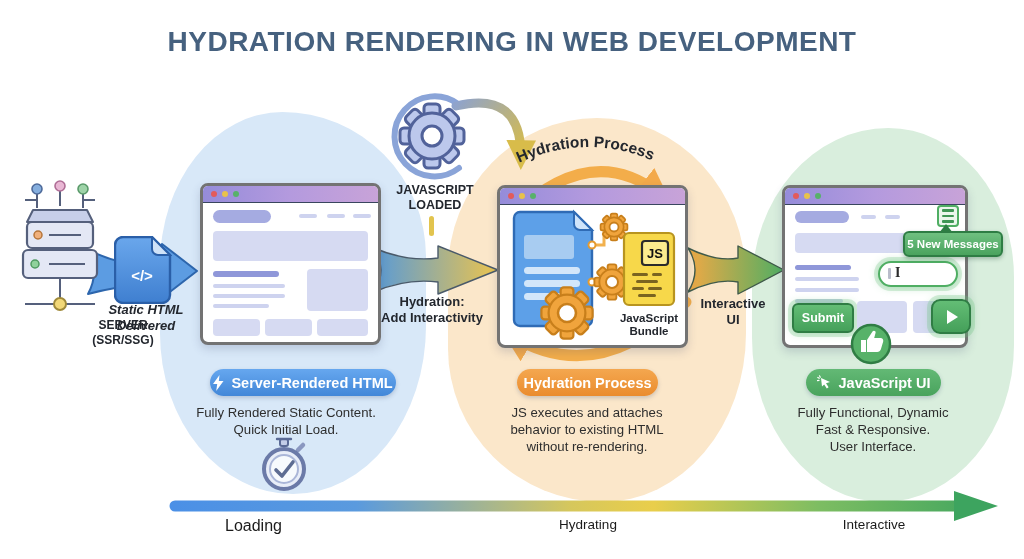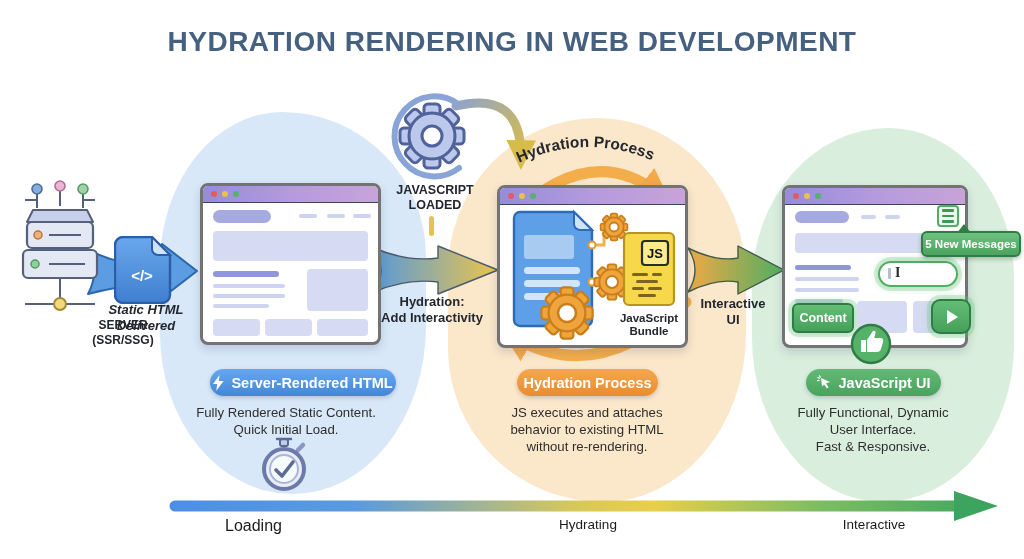--- a/index.html
+++ b/index.html
@@ -17,21 +17,21 @@
   .titlebar{height:16px;border-radius:5px 5px 0 0;background:linear-gradient(90deg,#958cda,#b49ade,#c8a3d8);
             display:flex;align-items:center;gap:5px;padding-left:8px;border-bottom:1px solid #39465e;}
   .dot{width:6px;height:6px;border-radius:50%;}
   .dr{background:#e35b5b;} .dy{background:#e8c24b;} .dg{background:#57b16a;}
   .skel{position:absolute;border-radius:4px;background:#d6daf2;}
   .skel-dark{background:#8f97d9;border-radius:3px;}
   .skel-lite{background:#ced3ef;border-radius:2px;}
   .pill{background:#a5abe1;border-radius:7px;}
   .notif{position:absolute;z-index:5;background:linear-gradient(180deg,#6fc080,#4aa35e);
          border:2px solid #2e7d44;border-radius:6px;color:#fff;font-weight:700;font-size:11.5px;
-         display:flex;align-items:center;justify-content:center;box-shadow:0 2px 4px rgba(40,90,60,.35);margin-left:18px;}
+         display:flex;align-items:center;justify-content:center;box-shadow:0 2px 4px rgba(40,90,60,.35);}
   .notif::before{content:"";position:absolute;top:-9px;left:34px;border-left:7px solid transparent;
          border-right:7px solid transparent;border-bottom:9px solid #2e7d44;}
   .greenbtn{background:linear-gradient(180deg,#63bd75,#45a05a);border:2px solid #2f7d44;color:#fff;
             font-weight:700;border-radius:6px;display:flex;align-items:center;justify-content:center;
             box-shadow:0 0 0 4px rgba(100,190,120,.25),0 0 10px rgba(100,190,120,.45);}
   .glowgreen{box-shadow:0 0 0 4px rgba(100,190,120,.25),0 0 10px rgba(100,190,120,.45);}
 </style>
 </head>
 <body>
 
@@ -268,21 +268,21 @@
     <div class="skel skel-dark" style="left:10px;top:77px;width:56px;height:5px;"></div>
     <div class="skel skel-lite" style="left:10px;top:89px;width:64px;height:4px;"></div>
     <div class="skel skel-lite" style="left:10px;top:100px;width:64px;height:4px;"></div>
     <div class="skel skel-lite" style="left:10px;top:111px;width:48px;height:4px;"></div>
     <div class="abs glowgreen" style="left:93px;top:73px;width:80px;height:26px;background:#fff;border:2.5px solid #4fae63;
                 border-radius:14px;box-sizing:border-box;">
       <div style="position:absolute;left:8px;top:5px;width:3px;height:11px;background:#b9bcca;border-radius:1px;"></div>
       <div style="position:absolute;left:15px;top:2px;width:10px;height:17px;color:#2b2b2b;font-size:14px;
                   font-family:'Liberation Serif',serif;font-weight:700;">I</div>
     </div>
-    <div class="abs greenbtn" style="left:7px;top:115px;width:58px;height:26px;font-size:12.5px;">Content</div>
+    <div class="abs greenbtn" style="left:7px;top:115px;width:58px;height:26px;font-size:12.5px;">Submit</div>
     <div class="skel" style="left:72px;top:113px;width:50px;height:32px;"></div>
     <div class="skel" style="left:128px;top:113px;width:40px;height:32px;"></div>
     <div class="abs greenbtn" style="left:146px;top:111px;width:36px;height:31px;border-radius:9px;">
       <div style="width:0;height:0;border-left:11px solid #fff;border-top:7px solid transparent;border-bottom:7px solid transparent;margin-left:3px;"></div>
     </div>
 
     <svg style="position:absolute;left:64px;top:134px;overflow:visible;" width="44" height="44" viewBox="0 0 44 44">
       <circle cx="22" cy="22" r="19" fill="#57b269" stroke="#2f7d44" stroke-width="2.5"></circle>
       <path d="M12 30 h5 V18 h-5 z M18 18 l5.5-8.5 c1-1.6 3.6-.7 3.1 1.3L25.2 16 h6.3 c1.9 0 3.2 1.8 2.7 3.6 l-2.3 7.6 c-.5 1.6-2 2.8-3.7 2.8 H18 z" fill="#fff"></path>
     </svg>
@@ -313,22 +313,22 @@
     <div>Fully Rendered Static Content.</div>
     <div>Quick Initial Load.</div>
   </div>
   <div class="abs desc" style="left:477px;top:404px;width:220px;">
     <div>JS executes and attaches</div>
     <div>behavior to existing HTML</div>
     <div>without re-rendering.</div>
   </div>
   <div class="abs desc" style="left:763px;top:404px;width:220px;">
     <div>Fully Functional, Dynamic</div>
+    <div>Fast &amp; Responsive.</div>
     <div>User Interface.</div>
-    <div>Fast &amp; Responsive.</div>
   </div>
 
   <svg class="abs" style="left:257px;top:436px;z-index:3;" width="54" height="58" viewBox="0 0 54 58">
     <rect x="23" y="3" width="8" height="7" rx="2" fill="#c3cde8" stroke="#5a6a96" stroke-width="2"></rect>
     <path d="M20 3 H34" stroke="#5a6a96" stroke-width="2.4" stroke-linecap="round"></path>
     <path d="M41 14 L46 9" stroke="#8a97c0" stroke-width="4.5" stroke-linecap="round"></path>
     <circle cx="27" cy="33" r="20" fill="#e8edf8" stroke="#6b7aa8" stroke-width="4"></circle>
     <circle cx="27" cy="33" r="14" fill="#f7fafd" stroke="#aab6d8" stroke-width="2"></circle>
     <path d="M19 34 L25 40 L36 26" fill="none" stroke="#5d6c92" stroke-width="3.6" stroke-linecap="round" stroke-linejoin="round"></path>
   </svg>

